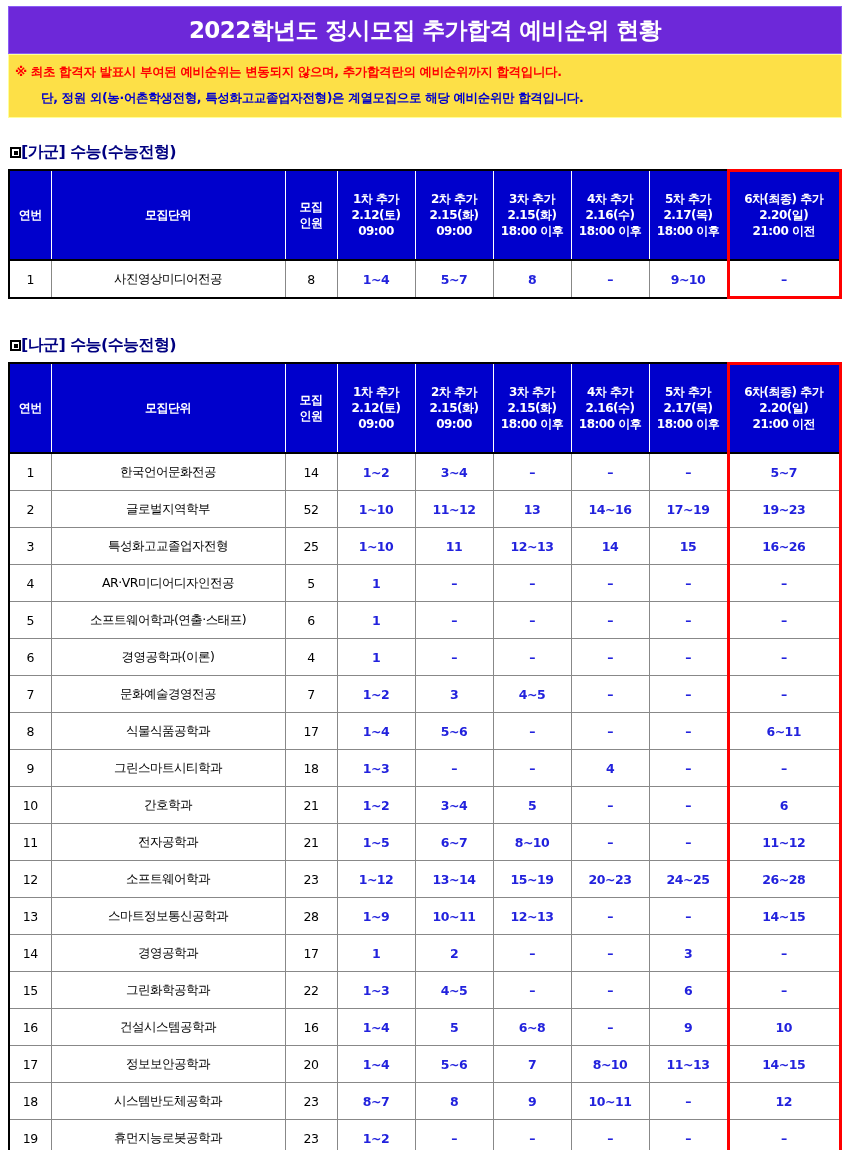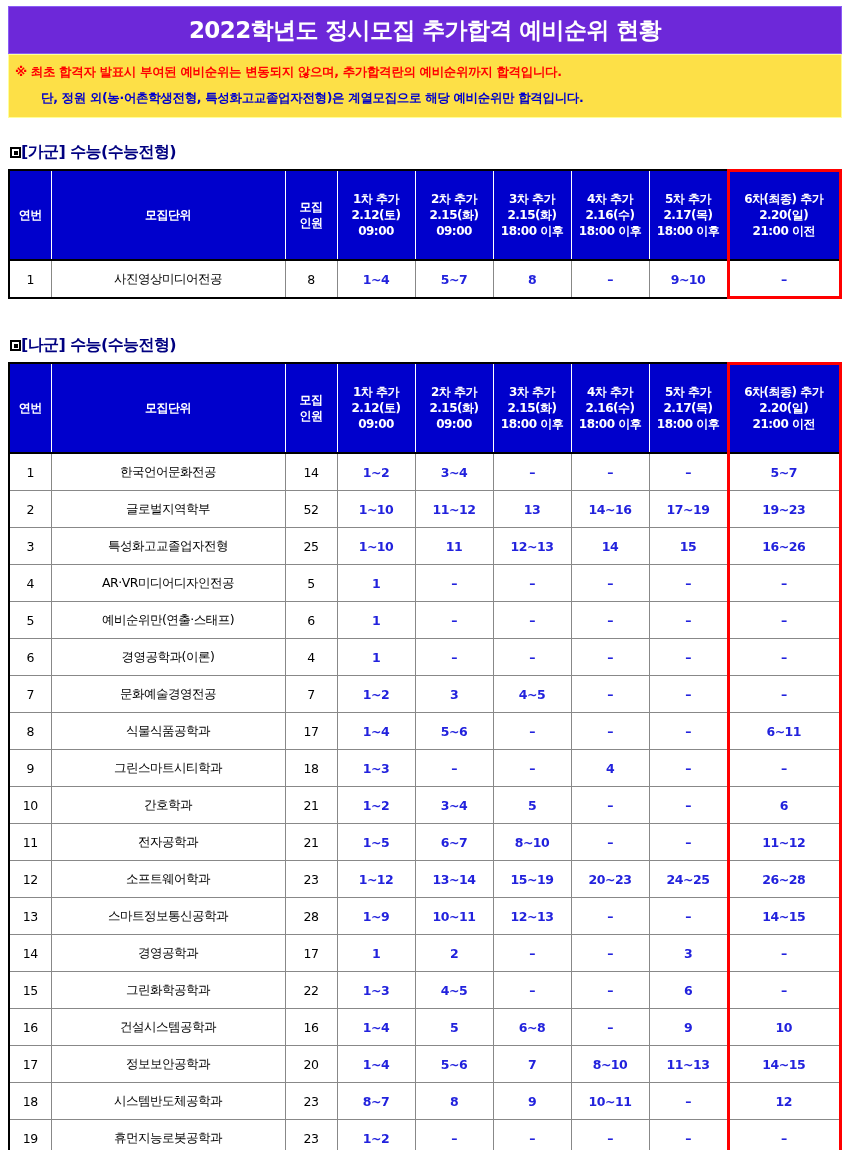--- a/index.html
+++ b/index.html
@@ -325,21 +325,21 @@
             <td class="c-cap">5</td>
             <td class="c-val">1</td>
             <td class="c-val">–</td>
             <td class="c-val">–</td>
             <td class="c-val">–</td>
             <td class="c-val">–</td>
             <td class="c-val">–</td>
           </tr>
           <tr>
             <td class="c-no">5</td>
-            <td class="c-unit">예비순위만(연출·스태프)</td>
+            <td class="c-unit">소프트웨어학과(연출·스태프)</td>
             <td class="c-cap">6</td>
             <td class="c-val">1</td>
             <td class="c-val">–</td>
             <td class="c-val">–</td>
             <td class="c-val">–</td>
             <td class="c-val">–</td>
             <td class="c-val">–</td>
           </tr>
           <tr>
             <td class="c-no">6</td>

